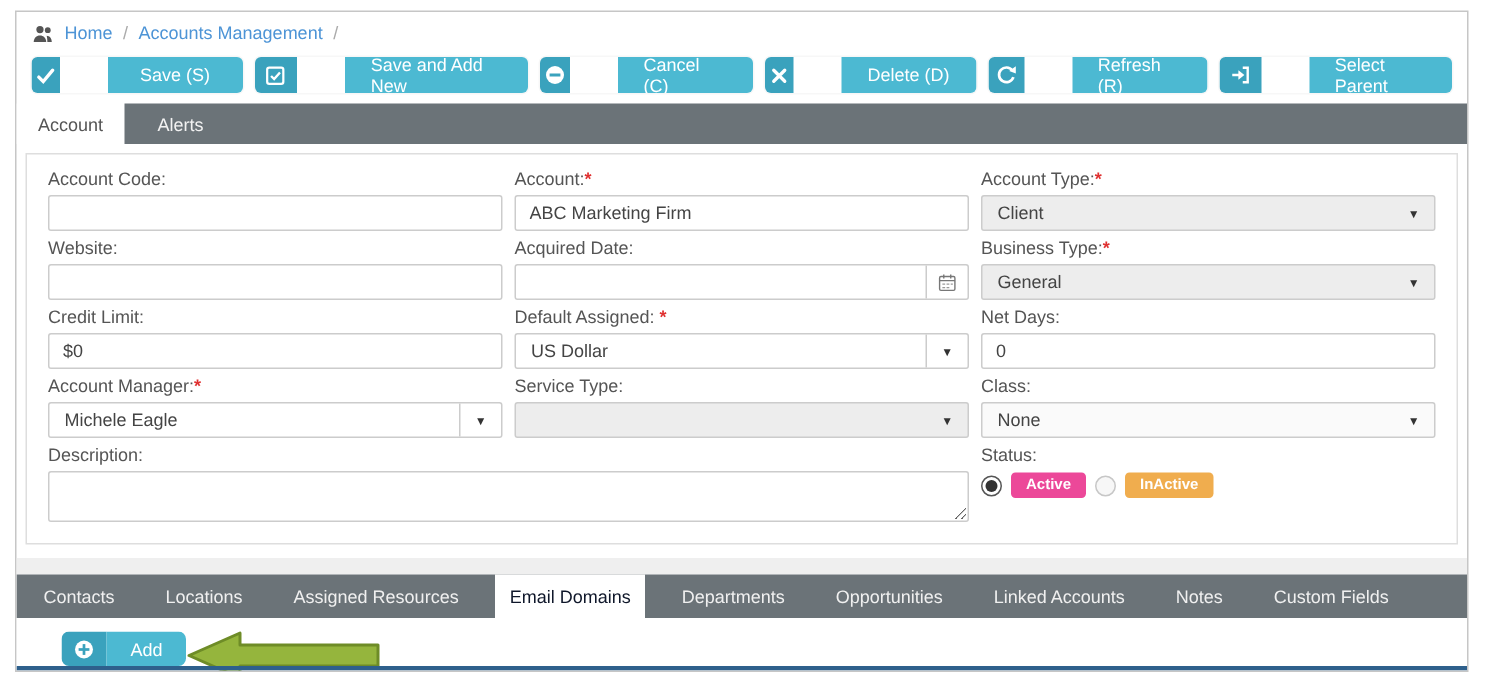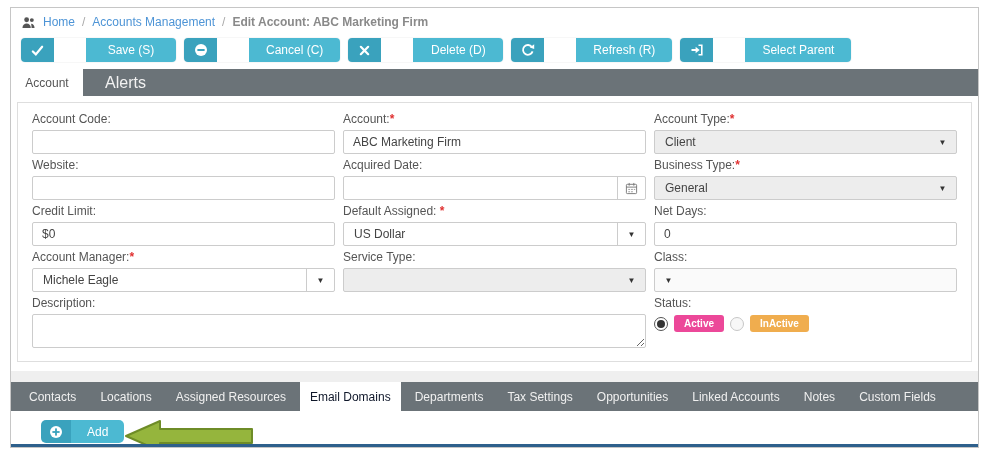--- a/index.html
+++ b/index.html
@@ -15,21 +15,21 @@
   
   .toolbar { display:flex; gap:8px; padding:4px 10px 7px; }
   .btn { display:flex; height:24px; border-radius:4px; overflow:hidden; cursor:pointer; box-shadow:0 0 0 1px rgba(0,0,0,0.03);gap:32px; }
   .btn .ico { width:33px; background:#3aa2bd; display:flex; align-items:center; justify-content:center; }
   .btn .lbl { background:#4cb9d2; color:#fff; font-size:12px; display:flex; align-items:center; justify-content:center; padding:0 17px; min-width:56px; }
 
   
   .tabstrip { height:27px; display:flex; }
   .tab-active-top { width:72px; background:#fff; color:#555; font-size:12px; display:flex; align-items:center; justify-content:center; }
   .tabstrip-rest { flex:1; background:#6b7378; display:flex; align-items:center; }
-  .tab-inactive-top { color:#f2f2f2; font-size:16px; padding:0 22px; cursor:pointer; }
+  .tab-inactive-top { color:#f2f2f2; font-size:12px; padding:0 22px; cursor:pointer; }
 
   
   .form-panel { margin:6px 6px 0; border:1px solid #dedede; padding:8px 14px 6px; box-sizing:border-box; }
   .grid { display:grid; grid-template-columns:1fr 1fr 1fr; column-gap:8px; }
   .field { margin-bottom:3px; }
   .field .flabel { font-size:12px; color:#555; line-height:13px; margin:2px 0 4px; }
   .req { color:#e03131; font-weight:bold; }
   .control { height:24px; border:1px solid #ccc; border-radius:2px; display:flex; align-items:center; font-size:12px; color:#444; background:#fff; box-sizing:border-box; }
   .control input { border:none; outline:none; flex:1; height:100%; padding:0 9px; font-size:12px; color:#444; font-family:"Liberation Sans",sans-serif; background:transparent; }
   .suffix-box { width:27px; align-self:stretch; border-left:1px solid #ccc; display:flex; align-items:center; justify-content:center; cursor:pointer; }
@@ -79,31 +79,39 @@
             <circle cx="6" cy="4" r="2.6" fill="#555"></circle>
             <path d="M1.5 13c0-3 2-4.8 4.5-4.8S10.5 10 10.5 13z" fill="#555"></path>
             <circle cx="11.6" cy="4.4" r="2.1" fill="#555"></circle>
             <path d="M10.8 8.4c2.2.1 3.7 1.9 3.7 4.6h-3.2c0-1.9-.2-3.4-.5-4.6z" fill="#555"></path>
           </svg>
     </span>
     <a class="crumb-link">Home</a>
     <span class="crumb-sep">/</span>
     <a class="crumb-link">Accounts Management</a>
     <span class="crumb-sep">/</span>
-    <span class="crumb-current">Edit Account: ABC Marketing Firm</span>
   </div>
 
   <div class="toolbar">
     <div class="btn">
       <span class="ico">
             <svg width="13" height="13" viewBox="0 0 14 14">
               <path d="M2 8l3.2 3.2L12 3" stroke="#fff" stroke-width="2.4" fill="none" stroke-linecap="round"></path>
             </svg>
           </span>
       <span class="lbl">Save (S)</span>
+    </div>
+    <div class="btn">
+      <span class="ico">
+            <svg width="13" height="13" viewBox="0 0 14 14">
+              <rect x="1.2" y="1.2" width="11.6" height="11.6" rx="1.5" fill="none" stroke="#fff" stroke-width="1.6"></rect>
+              <path d="M4 7.2l2.2 2.2 4.2-4.8" stroke="#fff" stroke-width="1.7" fill="none"></path>
+            </svg>
+          </span>
+      <span class="lbl">Save and Add New</span>
     </div>
     <div class="btn">
       <span class="ico">
             <svg width="14" height="14" viewBox="0 0 14 14">
               <circle cx="7" cy="7" r="6" fill="#fff"></circle>
               <rect x="3.4" y="6" width="7.2" height="2" fill="#3aa2bd"></rect>
             </svg>
           </span>
       <span class="lbl">Cancel (C)</span>
     </div>
@@ -232,20 +240,21 @@
         <div class="flabel"><span>Service Type:</span></div>
         <div class="control select gray">
           <span class="txt"></span>
           <span class="arrow-plain">▼</span>
         </div>
       </div>
 
       <div class="field">
         <div class="flabel"><span>Class:</span></div>
         <div class="control select lightgray">
+          <span class="txt">None</span>
           <span class="arrow-plain">▼</span>
         </div>
       </div>
 
       <div class="field desc-field">
         <div class="flabel"><span>Description:</span></div>
         <textarea style=""></textarea>
       </div>
 
       <div class="field">
@@ -264,21 +273,20 @@
   </div>
 
   <div class="gap-strip"></div>
 
   <div class="bottom-tabs">
     <span class="btab">Contacts</span>
     <span class="btab">Locations</span>
     <span class="btab">Assigned Resources</span>
     <span class="btab active">Email Domains</span>
     <span class="btab">Departments</span>
-    <span class="btab">Tax Settings</span>
     <span class="btab">Opportunities</span>
     <span class="btab">Linked Accounts</span>
     <span class="btab">Notes</span>
     <span class="btab">Custom Fields</span>
     <span class="btab">
       
       
     </span>
   </div>
 

